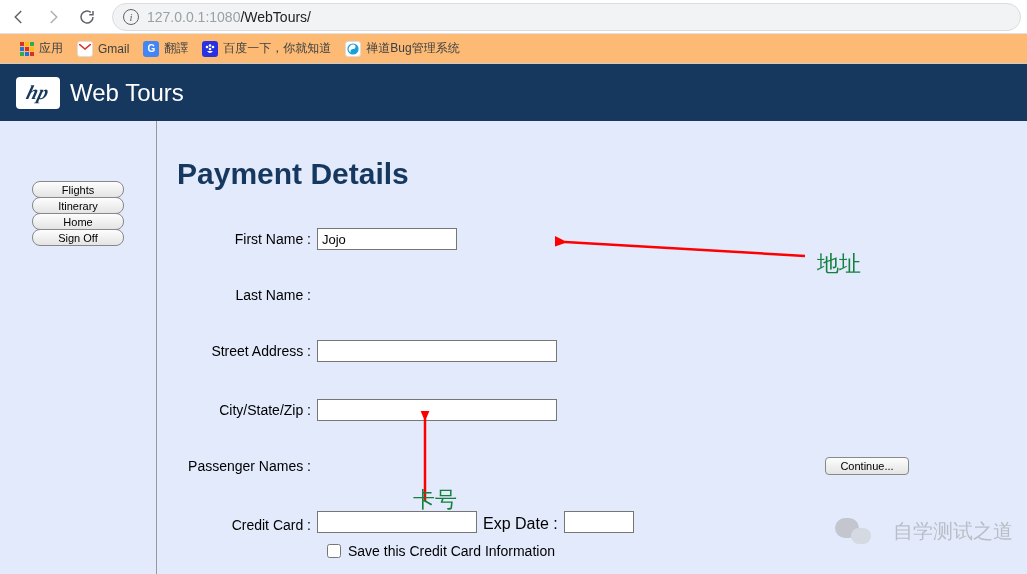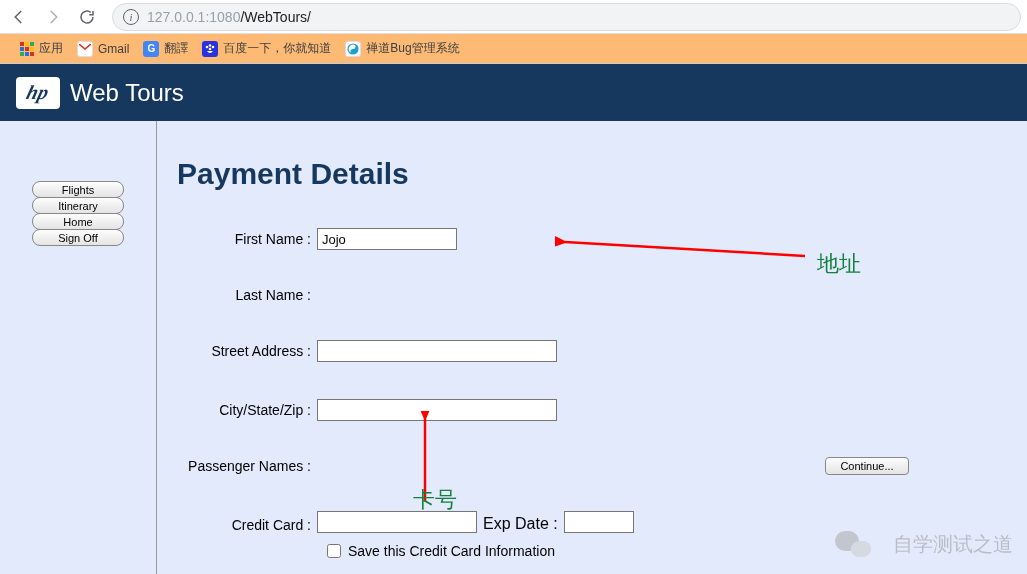--- a/index.html
+++ b/index.html
@@ -53,21 +53,21 @@
   .save-row { margin-left:146px; margin-top:8px; font-size:14px; display:flex; align-items:center; gap:4px; }
   .save-row input[type=checkbox] { width:14px; height:14px; }
 
   .continue-btn { position:absolute; right:118px; top:336px; width:84px; height:18px; font-size:11px; background:linear-gradient(#fdfdfd,#e4e4e4); border:1px solid #888; border-radius:4px; cursor:pointer; }
 
   
   .arrow { position:absolute; pointer-events:none; }
   .anno-text { position:absolute; color:#15803d; font-size:22px; font-family:"Microsoft YaHei","SimSun",sans-serif; pointer-events:none; }
 
   
-  .watermark { position:absolute; right:14px; bottom:15px; display:flex; align-items:center; gap:22px; opacity:0.55; }
+  .watermark { position:absolute; right:14px; bottom:28px; display:flex; align-items:center; gap:22px; opacity:0.55; }
   .wechat-icon { width:36px; height:30px; position:relative; }
   .wechat-icon .b1 { position:absolute; width:24px; height:20px; background:#aaa; border-radius:10px; left:0; top:2px; }
   .wechat-icon .b2 { position:absolute; width:20px; height:16px; background:#ccc; border-radius:8px; right:0; bottom:2px; }
   .wm-text { font-size:20px; color:#999; font-family:"Microsoft YaHei","SimSun",sans-serif; }
 </style>
 </head>
 <body>
 
 <div class="browser-bar">
   <div class="nav-icon">

